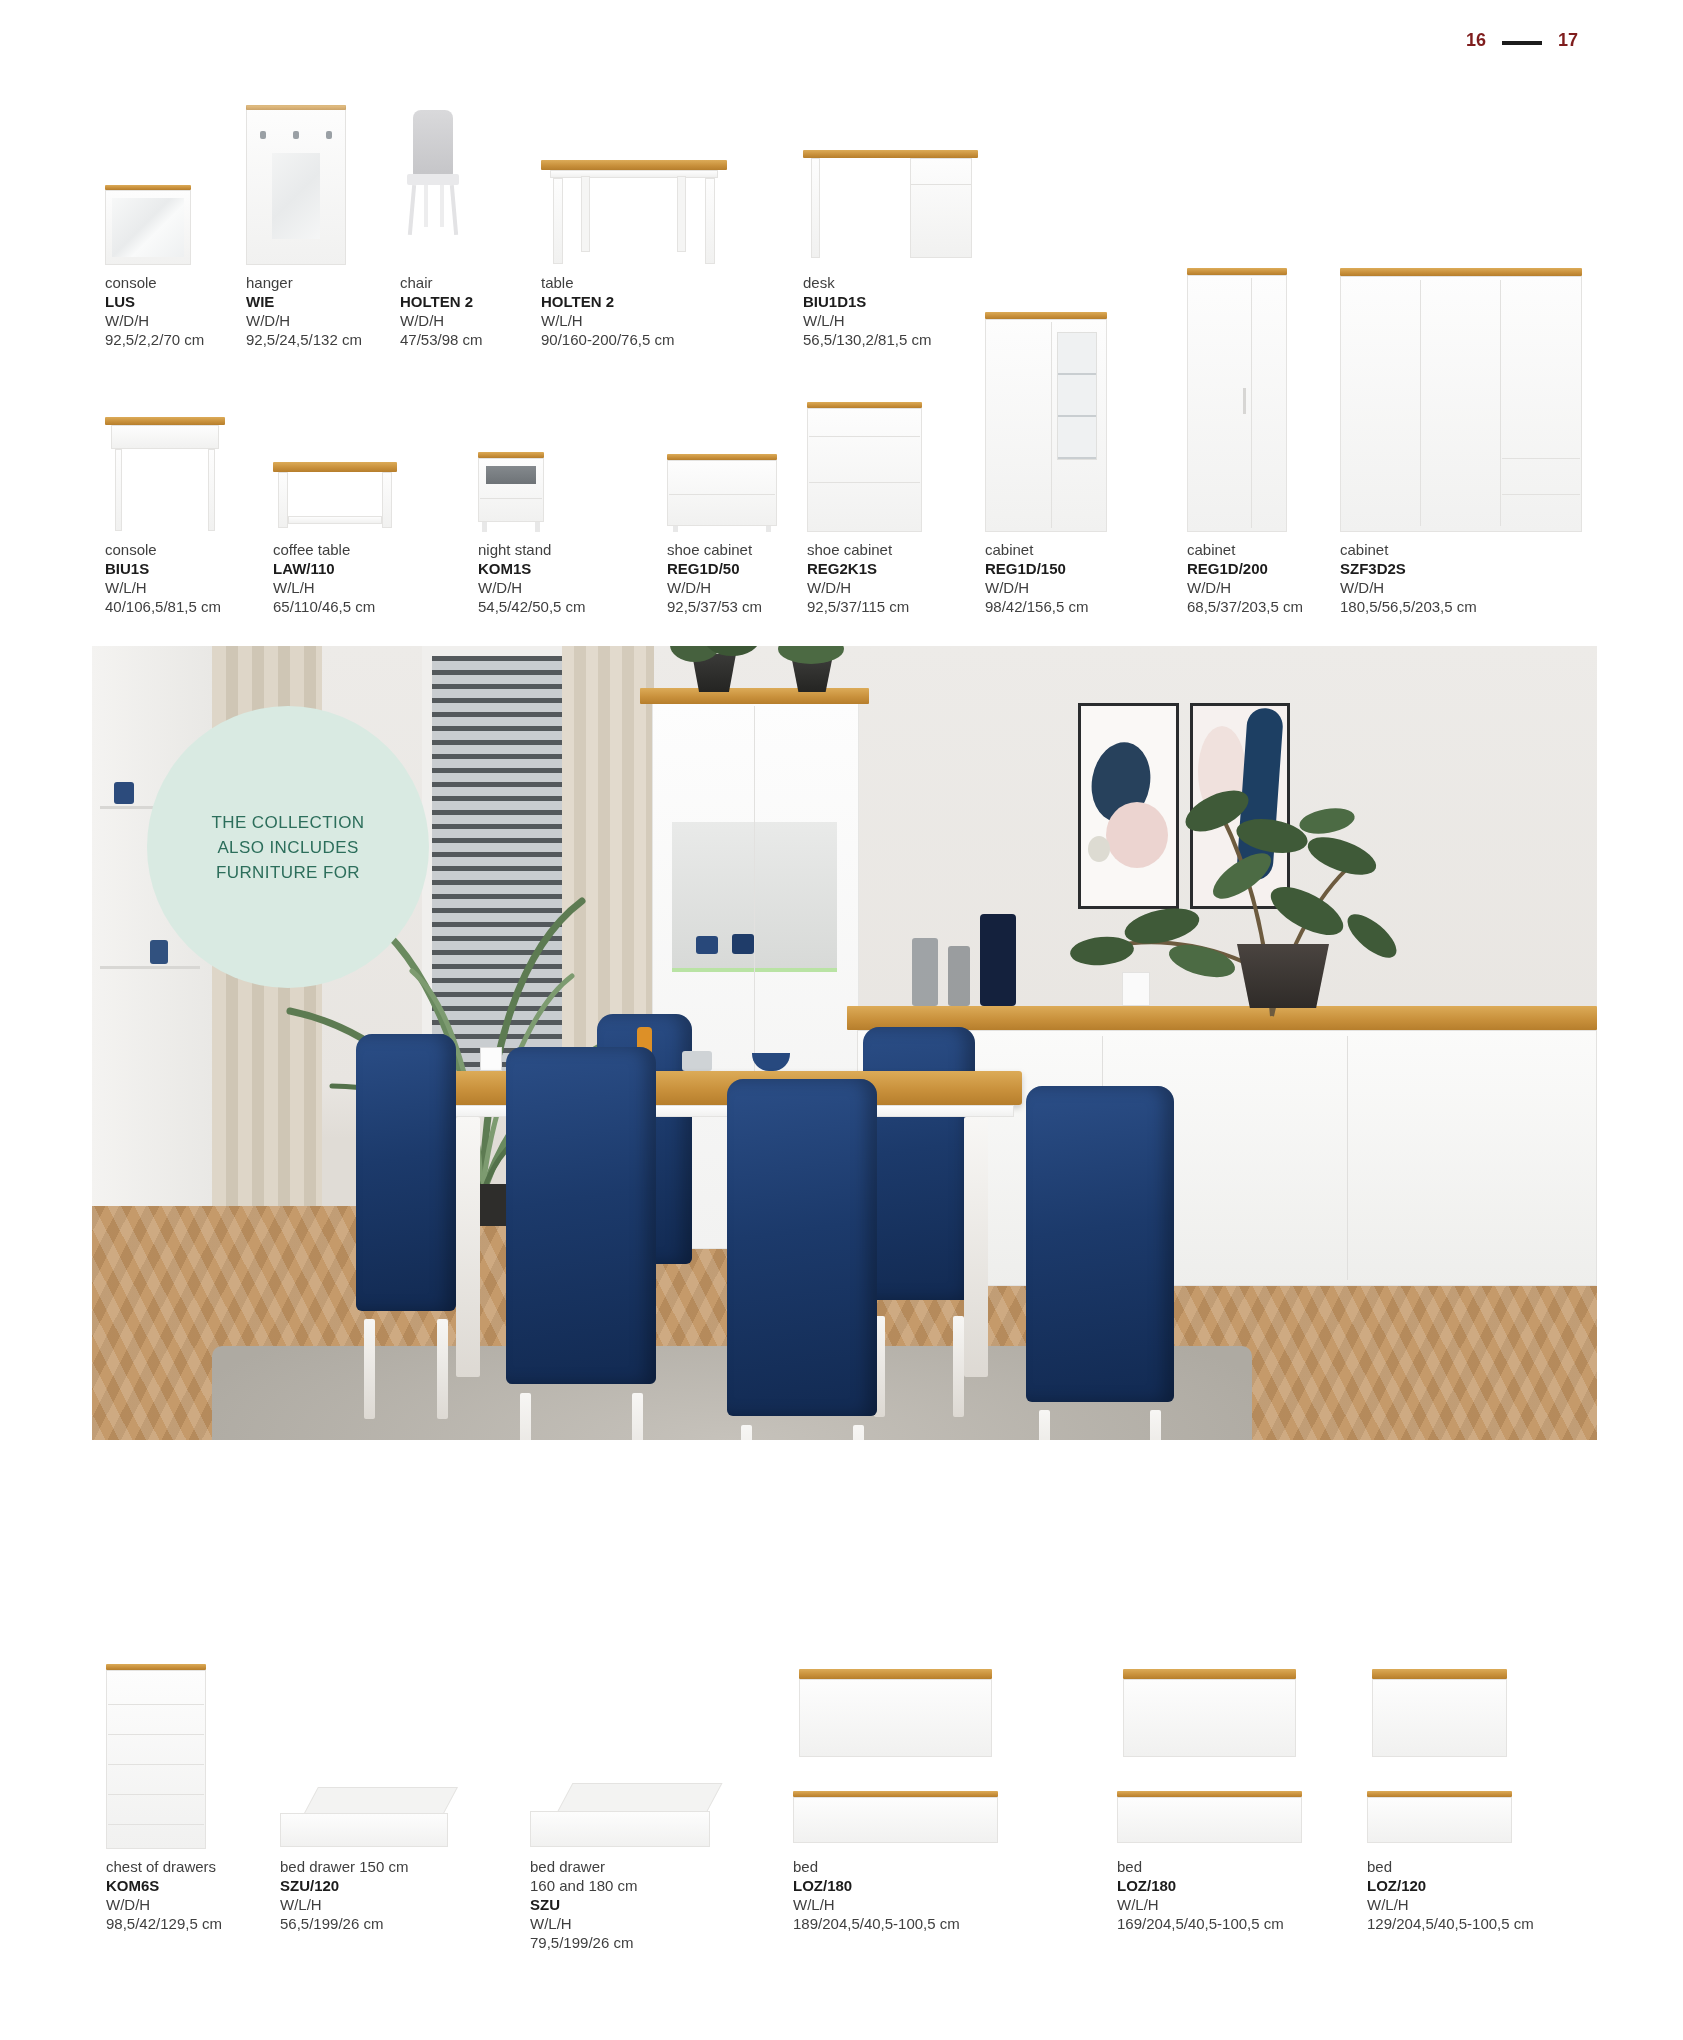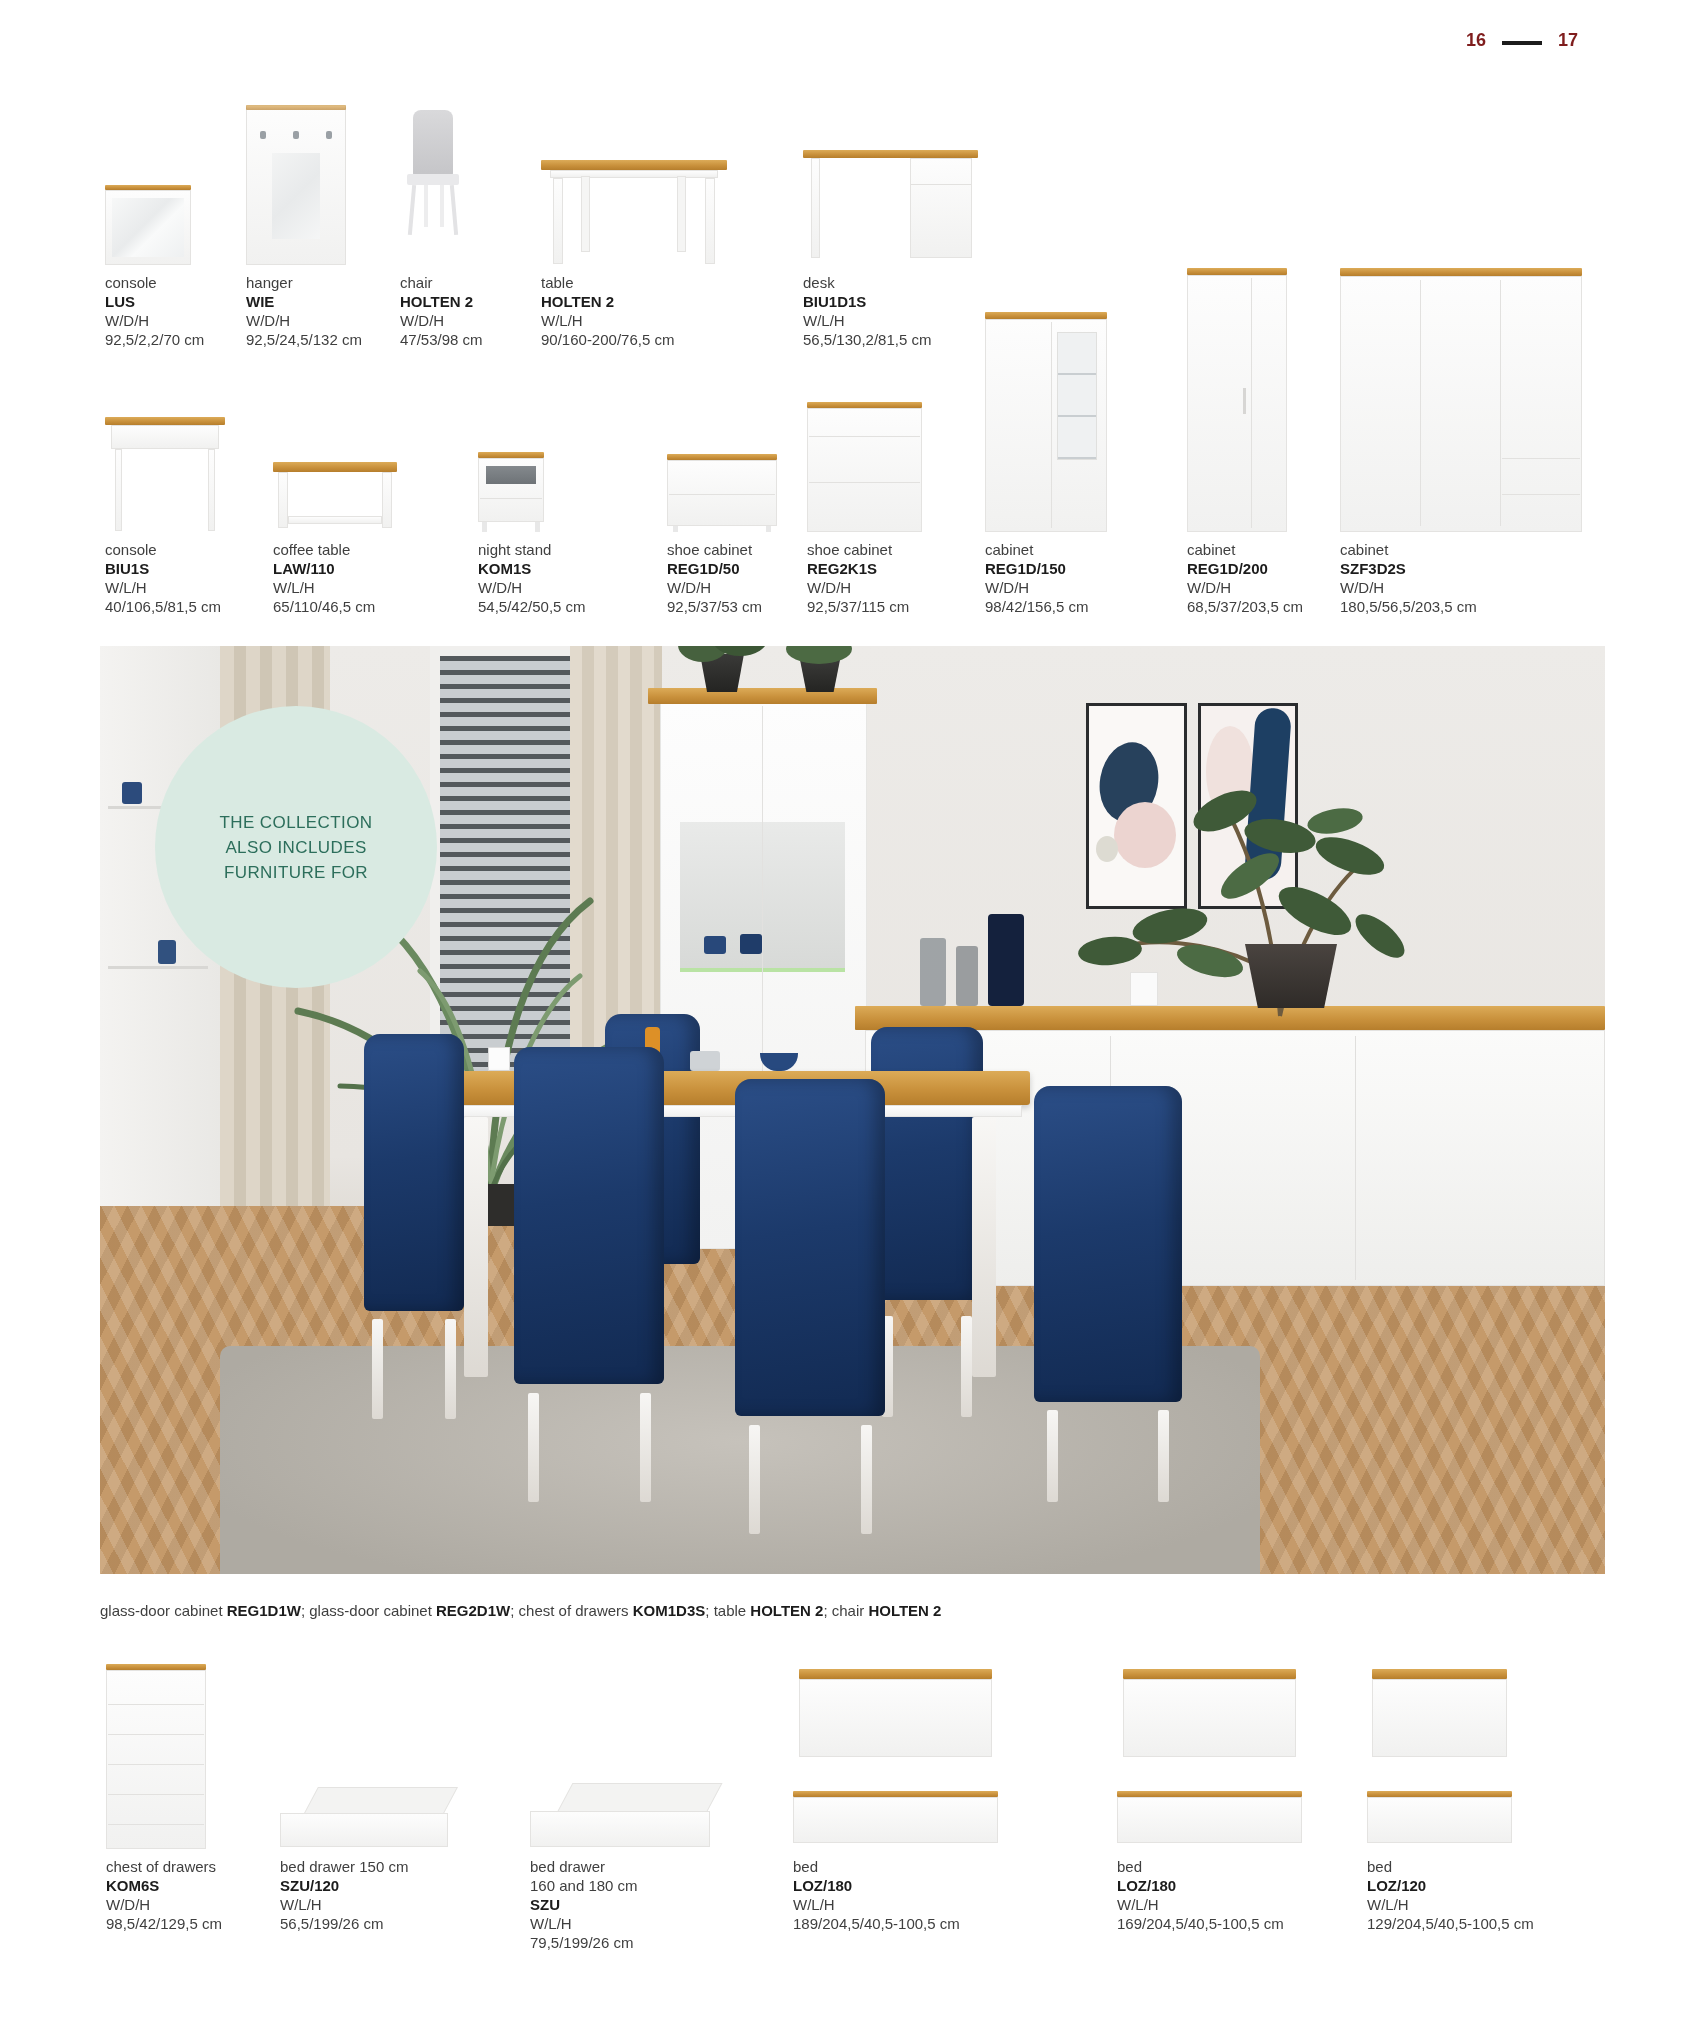--- a/index.html
+++ b/index.html
@@ -17,21 +17,21 @@
   .thumb{position:relative;}
   .art i{position:absolute;display:block;}
   .ptype,.pdim{font-size:15px;line-height:19px;color:#3f3f3f;}
   .pcode{font-size:15px;line-height:19px;font-weight:bold;color:#1c1c1c;}
   .oakbar{background:linear-gradient(180deg,#dcab58 0%,#c9913c 55%,#b67e2c 100%);border-radius:1px;}
   .wb{background:linear-gradient(180deg,#fdfdfd,#f1f1f0);border:1px solid #e4e3e1;box-sizing:border-box;}
   .seamh{height:1px;background:#e2e1df;}
   .seamv{width:1px;background:#e2e1df;}
   .gray{background:linear-gradient(180deg,#d9d9db,#c5c5c8);}
   
-  .photo{position:absolute;left:100px;top:646px;width:1505px;height:928px;overflow:hidden;
+  .photo{position:absolute;left:92px;top:646px;width:1505px;height:794px;overflow:hidden;
          background:linear-gradient(180deg,#edebe8 0%,#e8e5e1 55%,#e0dcd6 62%);}
   .photo i{position:absolute;display:block;}
   .pchair{position:absolute;}
   .pcback{position:absolute;left:0;top:0;width:100%;border-radius:16px 16px 6px 6px;
           background:linear-gradient(172deg,#2b4e87 0%,#1c3a6b 45%,#122a52 100%);
           box-shadow:inset -10px 0 16px rgba(0,0,0,.28);}
   .pcleg{position:absolute;bottom:0;width:11px;border-radius:2px;
          background:linear-gradient(180deg,#f7f6f4,#ddd9d3);}
   .badge{position:absolute;left:55px;top:60px;width:282px;height:282px;border-radius:50%;
          background:#d9eae2;display:flex;flex-direction:column;align-items:center;
@@ -386,23 +386,20 @@
       <i class="pcleg" style="right:9%;height:22%"></i>
     </div>
 
     <div class="badge">
       <div class="b-light">THE COLLECTION</div>
       <div class="b-light">ALSO INCLUDES</div>
       <div class="b-light">FURNITURE FOR</div>
     </div>
   </div>
 
-  <div class="caption">
-    <span>glass-door cabinet </span><b>REG1D1W</b><span>; glass-door cabinet </span><b>REG2D1W</b><span>; chest of drawers </span><b>KOM1D3S</b><span>; table </span><b>HOLTEN 2</b><span>; chair </span><b>HOLTEN 2</b>
-  </div>
 
   <div class="card" style="left:106px;top:1650px">
     <div class="art" style="height:199px">
       <div class="thumb" style="width:100px;height:185px">
         <i class="oakbar" style="left:0;top:0;width:100px;height:6px"></i>
         <i class="wb" style="left:0;top:6px;width:100px;height:179px"></i>
         <i class="seamh" style="left:2px;top:40px;width:96px"></i>
         <i class="seamh" style="left:2px;top:70px;width:96px"></i>
         <i class="seamh" style="left:2px;top:100px;width:96px"></i>
         <i class="seamh" style="left:2px;top:130px;width:96px"></i>

